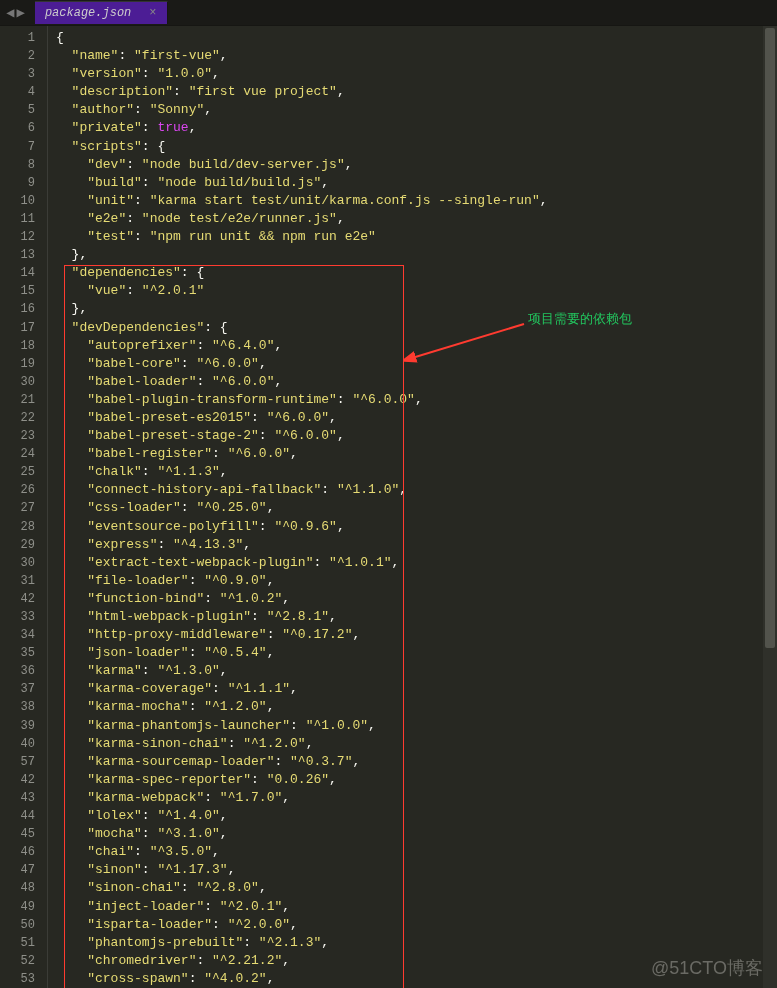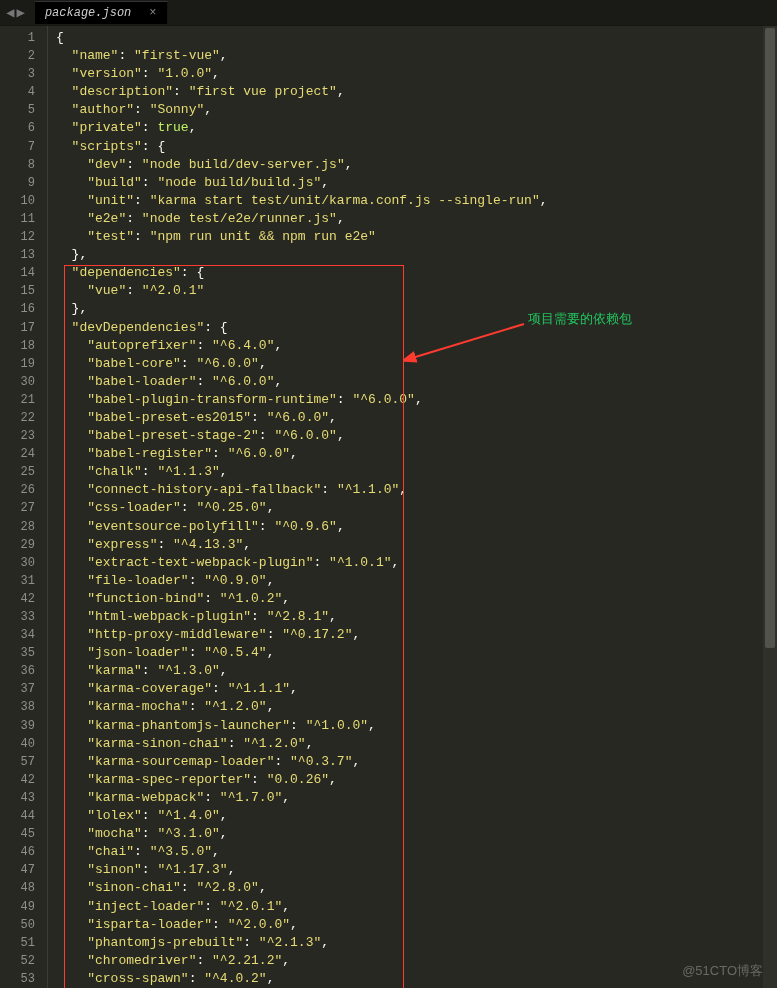--- a/index.html
+++ b/index.html
@@ -24,21 +24,21 @@
   .nav-arrows {
     display: flex;
     align-items: center;
     gap: 2px;
     color: #777;
     font-size: 14px;
     margin-right: 10px;
   }
   .nav-arrows span { cursor: pointer; }
   .tab {
-    background: #000000;
+    background: #4c1d95;
     padding: 4px 10px;
     font-style: italic;
     color: #ccc;
     font-size: 12px;
     display: flex;
     align-items: center;
     gap: 18px;
     border-top: 1px solid #333;
     border-right: 1px solid #161613;
   }
@@ -64,21 +64,21 @@
   .code {
     padding-top: 3px;
     padding-left: 8px;
     font-size: 13px;
     line-height: 18.1px;
     white-space: pre;
     position: relative;
   }
   .s { color: #e6db74; }  
   .p { color: #f8f8f2; }  
-  .c { color: #bef264; font-family: Liberation Mono, monospace; }  
+  .c { color: #d946ef; font-family: Liberation Mono, monospace; }  
   .line { height: 18.1px; }
 
   .annotation-box {
     position: absolute;
     border: 1px solid #ff3b30;
     pointer-events: none;
   }
   .annotation-label {
     position: absolute;
     color: #22c55e;
@@ -88,21 +88,21 @@
   .arrow-svg {
     position: absolute;
     pointer-events: none;
   }
   .watermark {
     position: absolute;
     right: 14px;
     bottom: 8px;
     color: #6a6a64;
     font-family: sans-serif;
-    font-size: 13px;
+    font-size: 18px;
     margin-left: 20px;
   }
   .scrollbar-track {
     position: absolute;
     right: 0;
     top: 26px;
     bottom: 0;
     width: 14px;
     background: #2f302a;
   }

